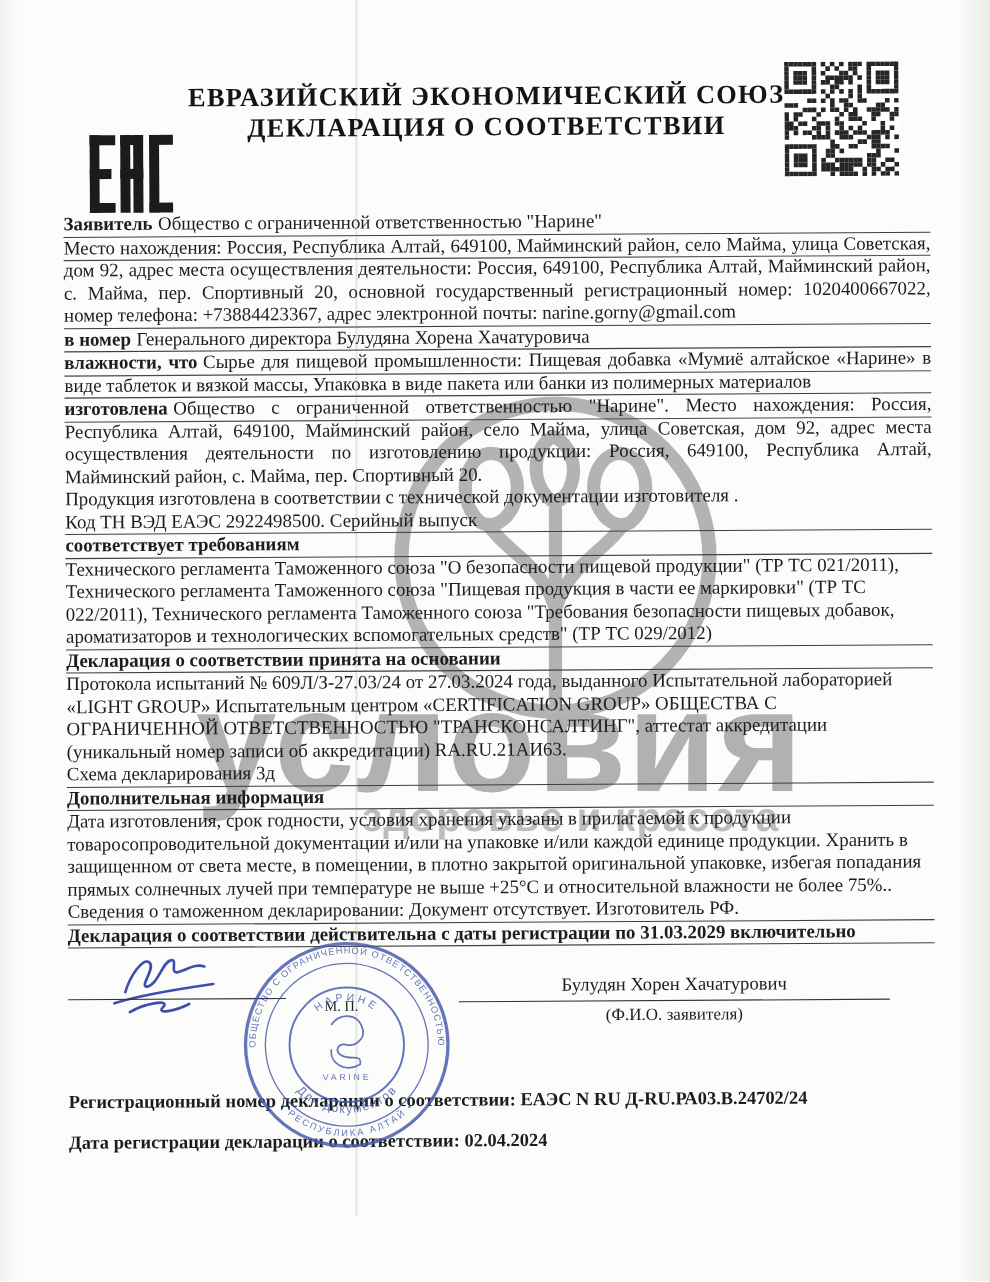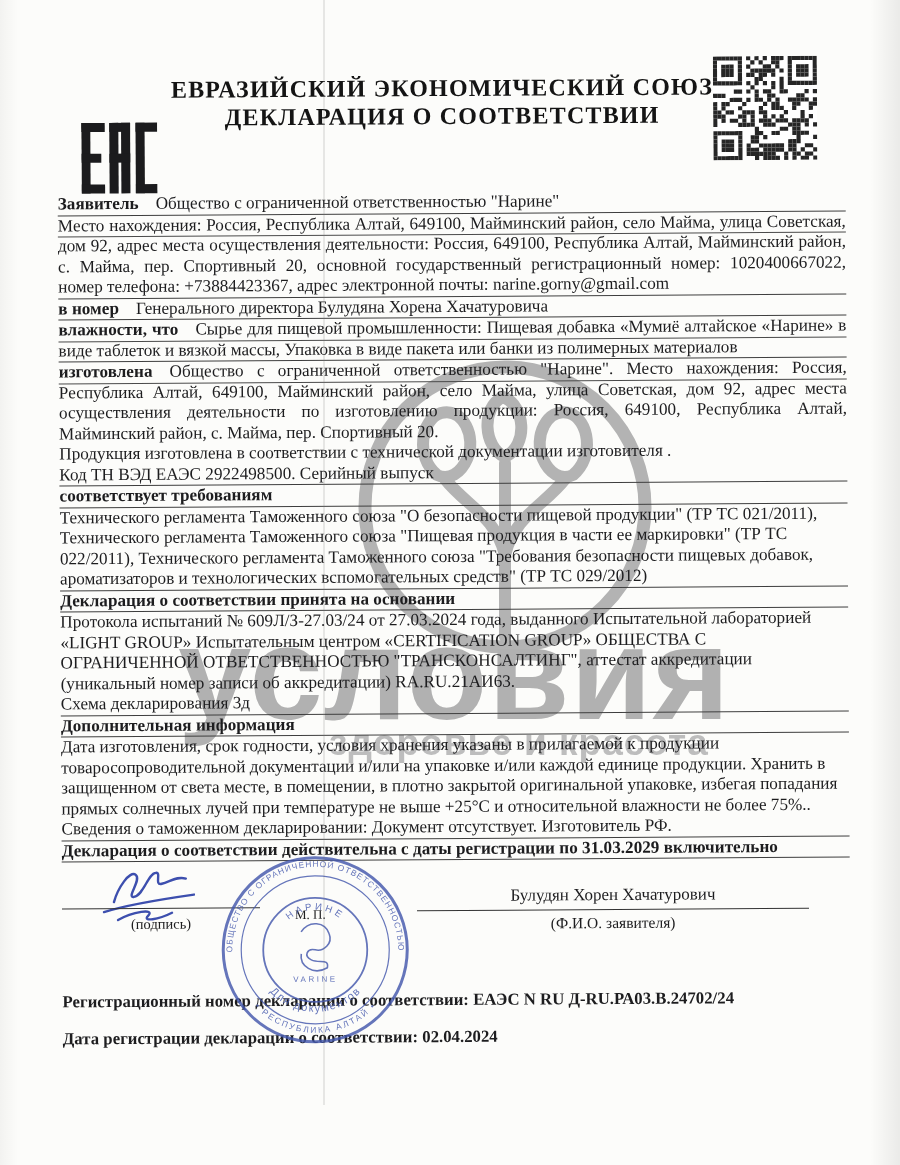--- a/index.html
+++ b/index.html
@@ -23,21 +23,21 @@
   .content{position:absolute;inset:0;transform:rotate(-0.35deg);transform-origin:50% 50%;}
   .titles{position:absolute;left:165px;top:74px;width:560px;text-align:center;}
   .title{font-weight:bold;font-size:24px;letter-spacing:1.2px;line-height:28px;color:#141414;}
   .eac{position:absolute;left:84px;top:116px;}
   .qr{position:absolute;left:716px;top:58px;}
 
   .col{position:absolute;left:60px;top:192px;width:788px;font-size:17.2px;line-height:20.5px;}
   .blk{position:relative;margin:0;}
   .just{text-align:justify;}
   .u{border-bottom:1.2px solid #3e3e3e;}
-  .lbl{font-weight:bold;padding-right:17px;}
+  .lbl{font-weight:bold;padding-right:5px;}
   .rule{position:absolute;left:0;right:0;height:0;border-top:1px solid #4a4a4a;}
   .boldline{font-weight:bold;}
 
   .sigzone{position:relative;height:118px;}
   .sig-img{position:absolute;left:28px;top:0;}
   .sigline{position:absolute;left:0;top:46px;width:198px;border-top:1.3px solid #333;}
   .sigcap{position:absolute;left:0;top:52px;width:198px;text-align:center;font-size:14.5px;}
   .mp{position:absolute;left:233px;top:44px;font-size:13px;}
   .nameline{position:absolute;left:355px;top:50px;width:392px;border-top:1.3px solid #333;}
   .name{position:absolute;left:355px;top:26px;width:392px;text-align:center;font-size:17px;}
@@ -469,21 +469,20 @@
 
       <div class="sigzone">
         <svg class="sig-img" width="150" height="70" viewBox="0 0 150 70">
           <g fill="none" stroke="#3d4fae" stroke-width="2.4" stroke-linecap="round">
             <path d="M24,40 C28,26 40,8 46,13 C52,18 36,36 44,35 C54,33 58,12 66,11 C72,10 64,24 72,22 C80,20 88,14 96,17"></path>
             <path d="M14,50 C36,43 82,36 104,33"></path>
             <path d="M28,58 C42,50 66,46 58,54 C52,60 68,58 82,51"></path>
           </g>
         </svg>
         <div class="sigline"></div>
-        <div class="sigcap">(подпись)</div>
         <div class="mp">М. П.</div>
         <div class="name">Булудян Хорен Хачатурович</div>
         <div class="nameline"></div>
         <div class="namecap">(Ф.И.О. заявителя)</div>
 
         <svg class="stamp" width="210" height="210" viewBox="-105 -105 210 210">
           <defs>
             <path id="arcOT" d="M -83,0 A 83,83 0 1 1 83,0"></path>
             <path id="arcOB" d="M -83,0 A 83,83 0 0 0 83,0"></path>
             <path id="arcMB" d="M -62,0 A 62,62 0 0 0 62,0"></path>

